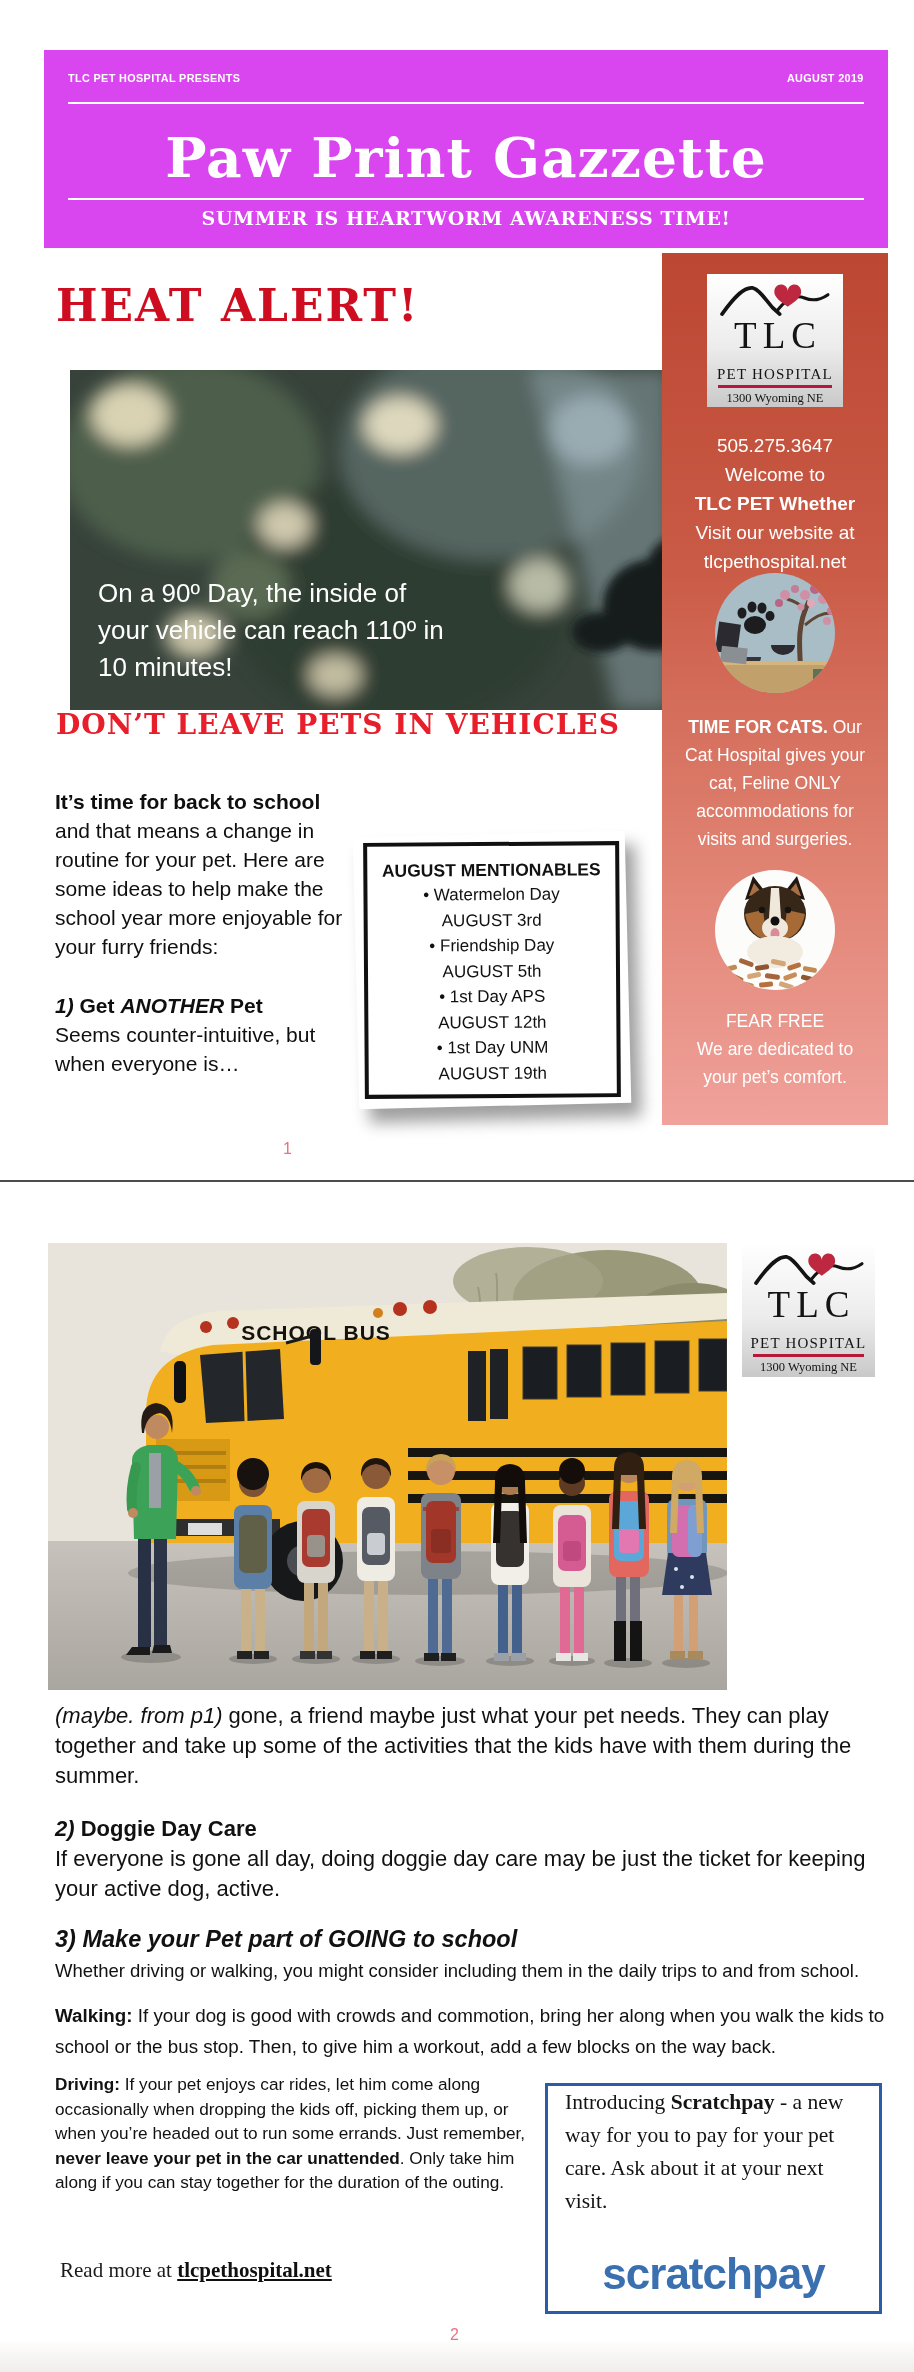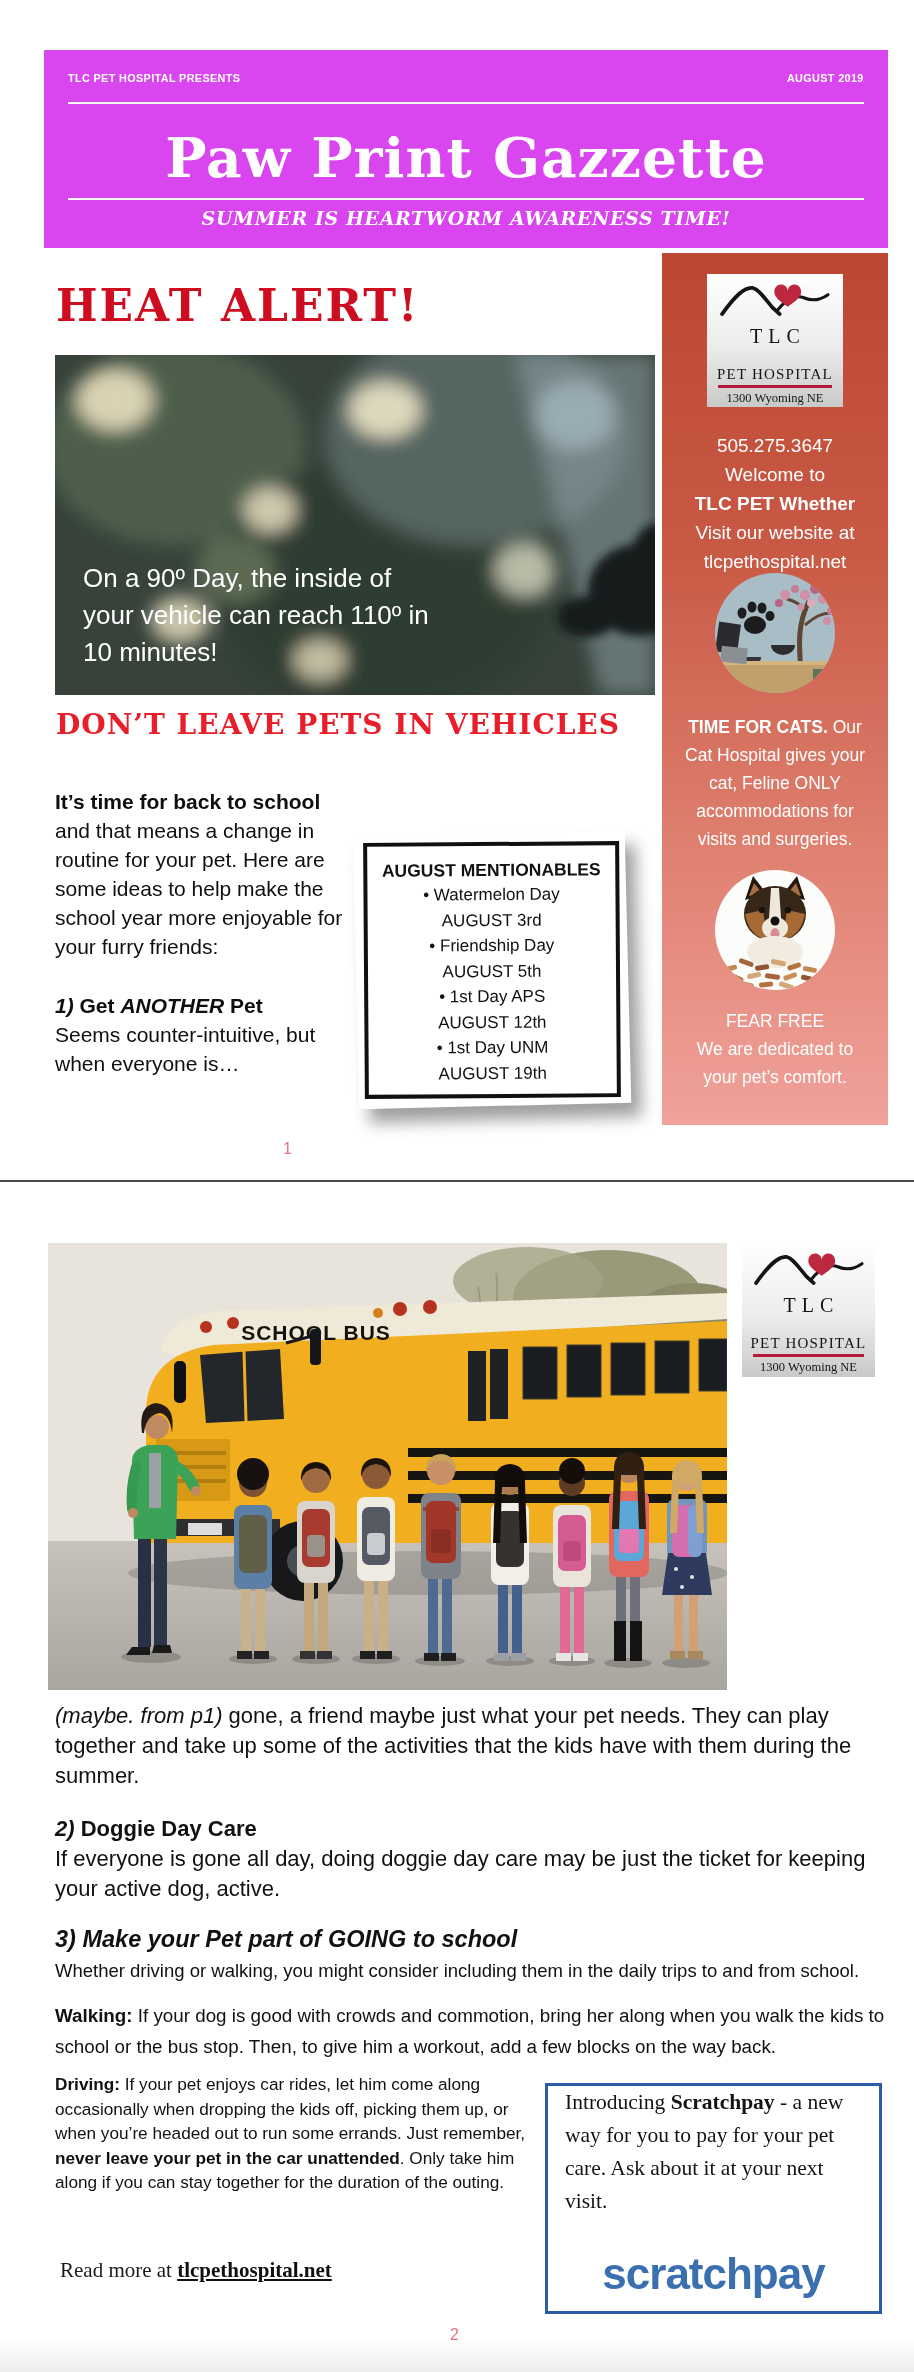--- a/index.html
+++ b/index.html
@@ -10,26 +10,26 @@
   
   .masthead{position:absolute;left:44px;top:50px;width:844px;height:198px;background:#d946ef;color:#fff;}
   .mast-kicker{position:absolute;left:24px;top:22px;font-size:11.5px;font-weight:bold;letter-spacing:.4px;transform:scaleX(.94);transform-origin:left;}
   .mast-date{position:absolute;right:24px;top:22px;font-size:11.5px;font-weight:bold;letter-spacing:.4px;transform:scaleX(.94);transform-origin:right;}
   .mast-rule{position:absolute;left:24px;right:24px;height:2px;background:#fff;}
   .rule-top{top:52px}
   .rule-bot{top:148px}
   .mast-title{position:absolute;left:0;right:0;top:58px;margin:10px;text-align:center;
     font-family:"DejaVu Serif",serif;font-weight:bold;font-size:55px;line-height:80px;letter-spacing:1px;}
   .mast-subtitle{position:absolute;left:0;right:0;top:157px;text-align:center;
-    font-family:"DejaVu Serif",serif;font-weight:bold;font-size:19px;letter-spacing:.6px;font-style:italic;}
+    font-family:"DejaVu Serif",serif;font-weight:bold;font-size:19px;letter-spacing:.6px;}
 
   
   .heat{position:absolute;left:56px;top:280px;margin:0;font-family:"DejaVu Serif",serif;
         font-weight:bold;font-size:44px;color:#ce0e20;letter-spacing:2px;}
-  .car-photo{position:absolute;left:55px;top:355px;width:600px;height:340px;margin:0;overflow:hidden;}
+  .car-photo{position:absolute;left:55px;top:355px;width:600px;height:340px;margin:15px;overflow:hidden;}
   .car-photo svg{display:block;width:100%;height:100%;}
   .car-caption{position:absolute;left:28px;bottom:24px;width:352px;color:#fff;font-size:26px;line-height:1.42;}
   .alert-sub{position:absolute;left:56px;top:708px;margin:0;font-family:"DejaVu Serif",serif;
         font-weight:bold;font-size:28px;color:#e81e2b;letter-spacing:1px;}
   .article-col{position:absolute;left:55px;top:788px;width:302px;font-size:21px;line-height:1.38;color:#0f0f0f;}
   .article-col p{margin:0;}
   .article-col .spacer{height:30px;}
   .item-head i{font-style:italic;}
 
   
@@ -40,21 +40,21 @@
   .mention-title{font-weight:bold;font-size:17.5px;line-height:24px;}
   .mention-line{font-size:17px;line-height:25.5px;}
 
   
   .sidebar{position:absolute;left:662px;top:253px;width:226px;height:872px;color:#fff;text-align:center;
         background:linear-gradient(180deg,#bc4733 0%,#c95a45 35%,#e08272 70%,#f0a29b 100%);}
   .logo-card{background:linear-gradient(180deg,#ffffff 0%,#ececec 55%,#c9c9c9 100%);color:#141414;text-align:center;}
   .lc1{position:absolute;left:45px;top:21px;width:136px;height:133px;}
   .lc2{position:absolute;left:742px;top:1243px;width:133px;height:134px;}
   .logo-art{width:114px;height:38px;margin-top:6px;}
-  .logo-tlc{font-family:"Liberation Serif",serif;font-size:20px;line-height:28px;letter-spacing:6px;padding-left:6px;}
+  .logo-tlc{font-family:"Liberation Serif",serif;font-size:37px;line-height:28px;letter-spacing:6px;padding-left:6px;}
   .logo-sub{font-family:"Liberation Serif",serif;font-size:15px;line-height:17px;letter-spacing:1.2px;margin-top:16px;text-align:center;}
   .logo-rule{height:3px;background:#b5183b;margin:2px 11px 3px;}
   .logo-addr{font-family:"Liberation Serif",serif;font-size:12.5px;line-height:14px;}
   .sb-contact{position:absolute;left:0;right:0;top:178px;font-size:19px;line-height:29px;}
   .sb-contact .b{font-weight:bold;}
   .circle{position:absolute;left:53px;width:120px;height:120px;border-radius:50%;overflow:hidden;}
   .circle svg{display:block;width:100%;height:100%;}
   .cat-circle{top:320px;}
   .dog-circle{top:617px;}
   .sb-para{position:absolute;left:16px;right:16px;margin:0;font-size:17.5px;line-height:28px;}

